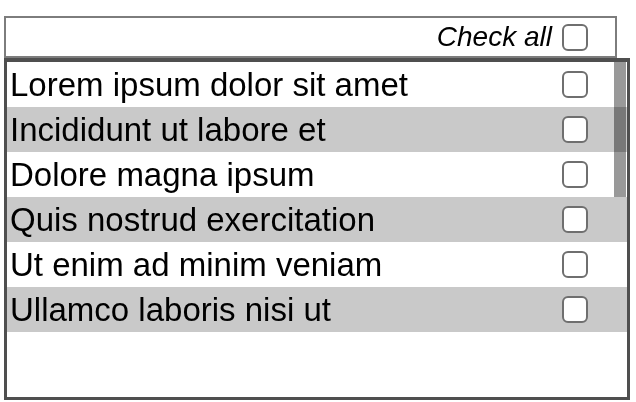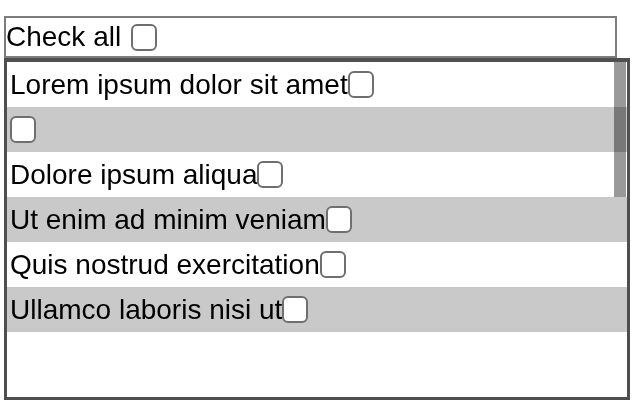--- a/index.html
+++ b/index.html
@@ -20,47 +20,48 @@
     position: absolute;
     left: 4px;
     top: 16px;
     width: 613px;
     height: 42px;
     box-sizing: border-box;
     border: 2px solid var(--border-light);
     background: #ffffff;
     display: flex;
     align-items: center;
-    justify-content: flex-start;
+    justify-content: flex-end;
     gap: 10px;
     padding-right: 27px;
     font-size: 28px;
     color: #000000;
     white-space: nowrap;
+    font-style: italic;
   }
   
   .tbody {
     position: absolute;
     left: 4px;
     top: 58px;
     width: 626px;
     height: 342px;
     box-sizing: border-box;
     border: 3px solid var(--border-dark);
     border-top-width: 4px;
     background: #ffffff;
     overflow: hidden;
   }
   .row {
     height: 45px;
     display: flex;
     align-items: center;
-    justify-content: flex-start;
+    justify-content: space-between;
     padding: 0 39px 0 3px;
-    font-size: 28px;
+    font-size: 33px;
     color: #000000;
     white-space: nowrap;
     background: #ffffff;
   }
   .row:nth-child(even) {
     background: var(--stripe);
   }
   .checkbox {
     flex: 0 0 auto;
     width: 26px;
@@ -92,35 +93,36 @@
 
   <div class="tbody">
   <div class="row">
     <span>Lorem ipsum dolor sit amet</span>
     <span class="checkbox"></span>
   </div>
 
 
 
   <div class="row">
+    <span>Incididunt ut labore et</span>
     <span class="checkbox"></span>
   </div>
 
   <div class="row">
-    <span>Dolore ipsum aliqua</span>
+    <span>Dolore magna ipsum</span>
+    <span class="checkbox"></span>
+  </div>
+
+  <div class="row">
+    <span>Quis nostrud exercitation</span>
     <span class="checkbox"></span>
   </div>
 
   <div class="row">
     <span>Ut enim ad minim veniam</span>
-    <span class="checkbox"></span>
-  </div>
-
-  <div class="row">
-    <span>Quis nostrud exercitation</span>
     <span class="checkbox"></span>
   </div>
 
   <div class="row">
     <span>Ullamco laboris nisi ut</span>
     <span class="checkbox"></span>
   </div>
 </div>
 
   <div class="scroll-thumb"></div>

